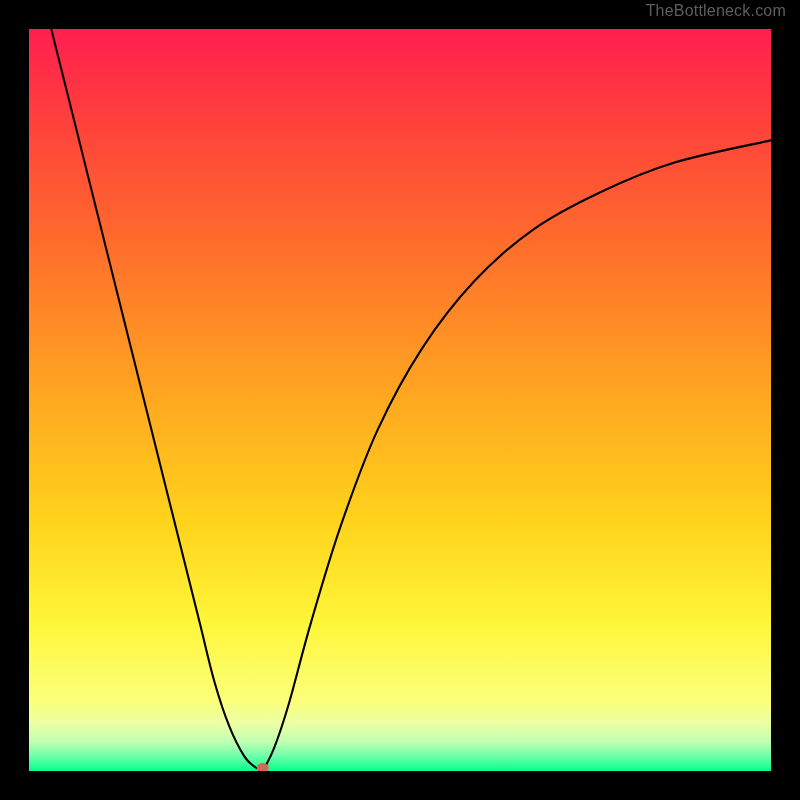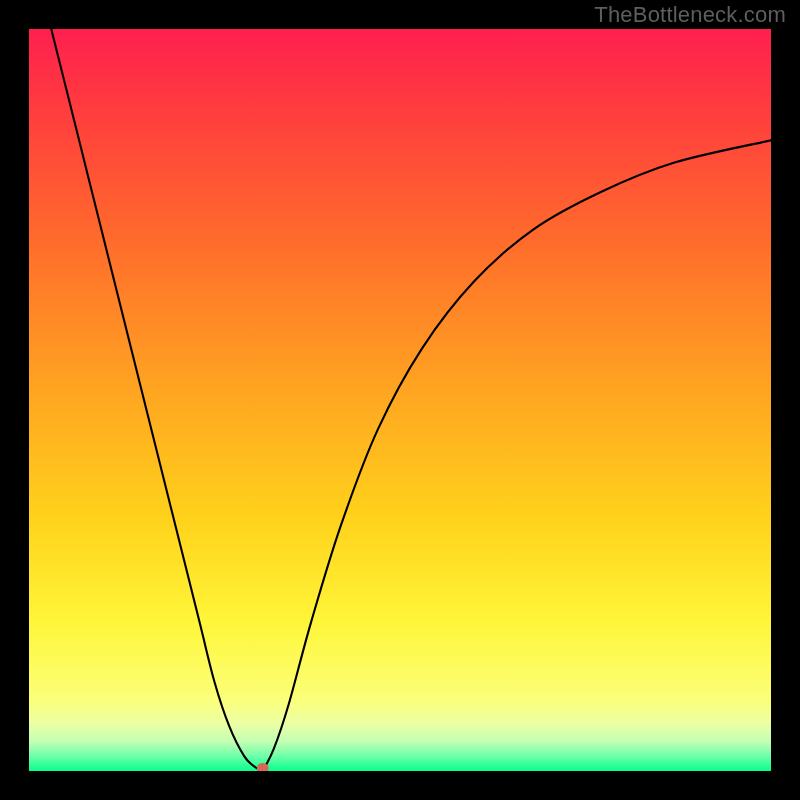--- a/index.html
+++ b/index.html
@@ -15,21 +15,21 @@
     width: 800px;
     height: 800px;
     background: #000;
   }
   .watermark {
     position: absolute;
     top: 2px;
     right: 14px;
     color: #5e5e5e;
     font-family: Arial, Helvetica, sans-serif;
-    font-size: 22px;
+    font-size: 16px;
     letter-spacing: 0.2px;
     z-index: 10;
   }
   .plot {
     position: absolute;
     left: 29px;
     top: 29px;
     width: 742px;
     height: 742px;
   }

